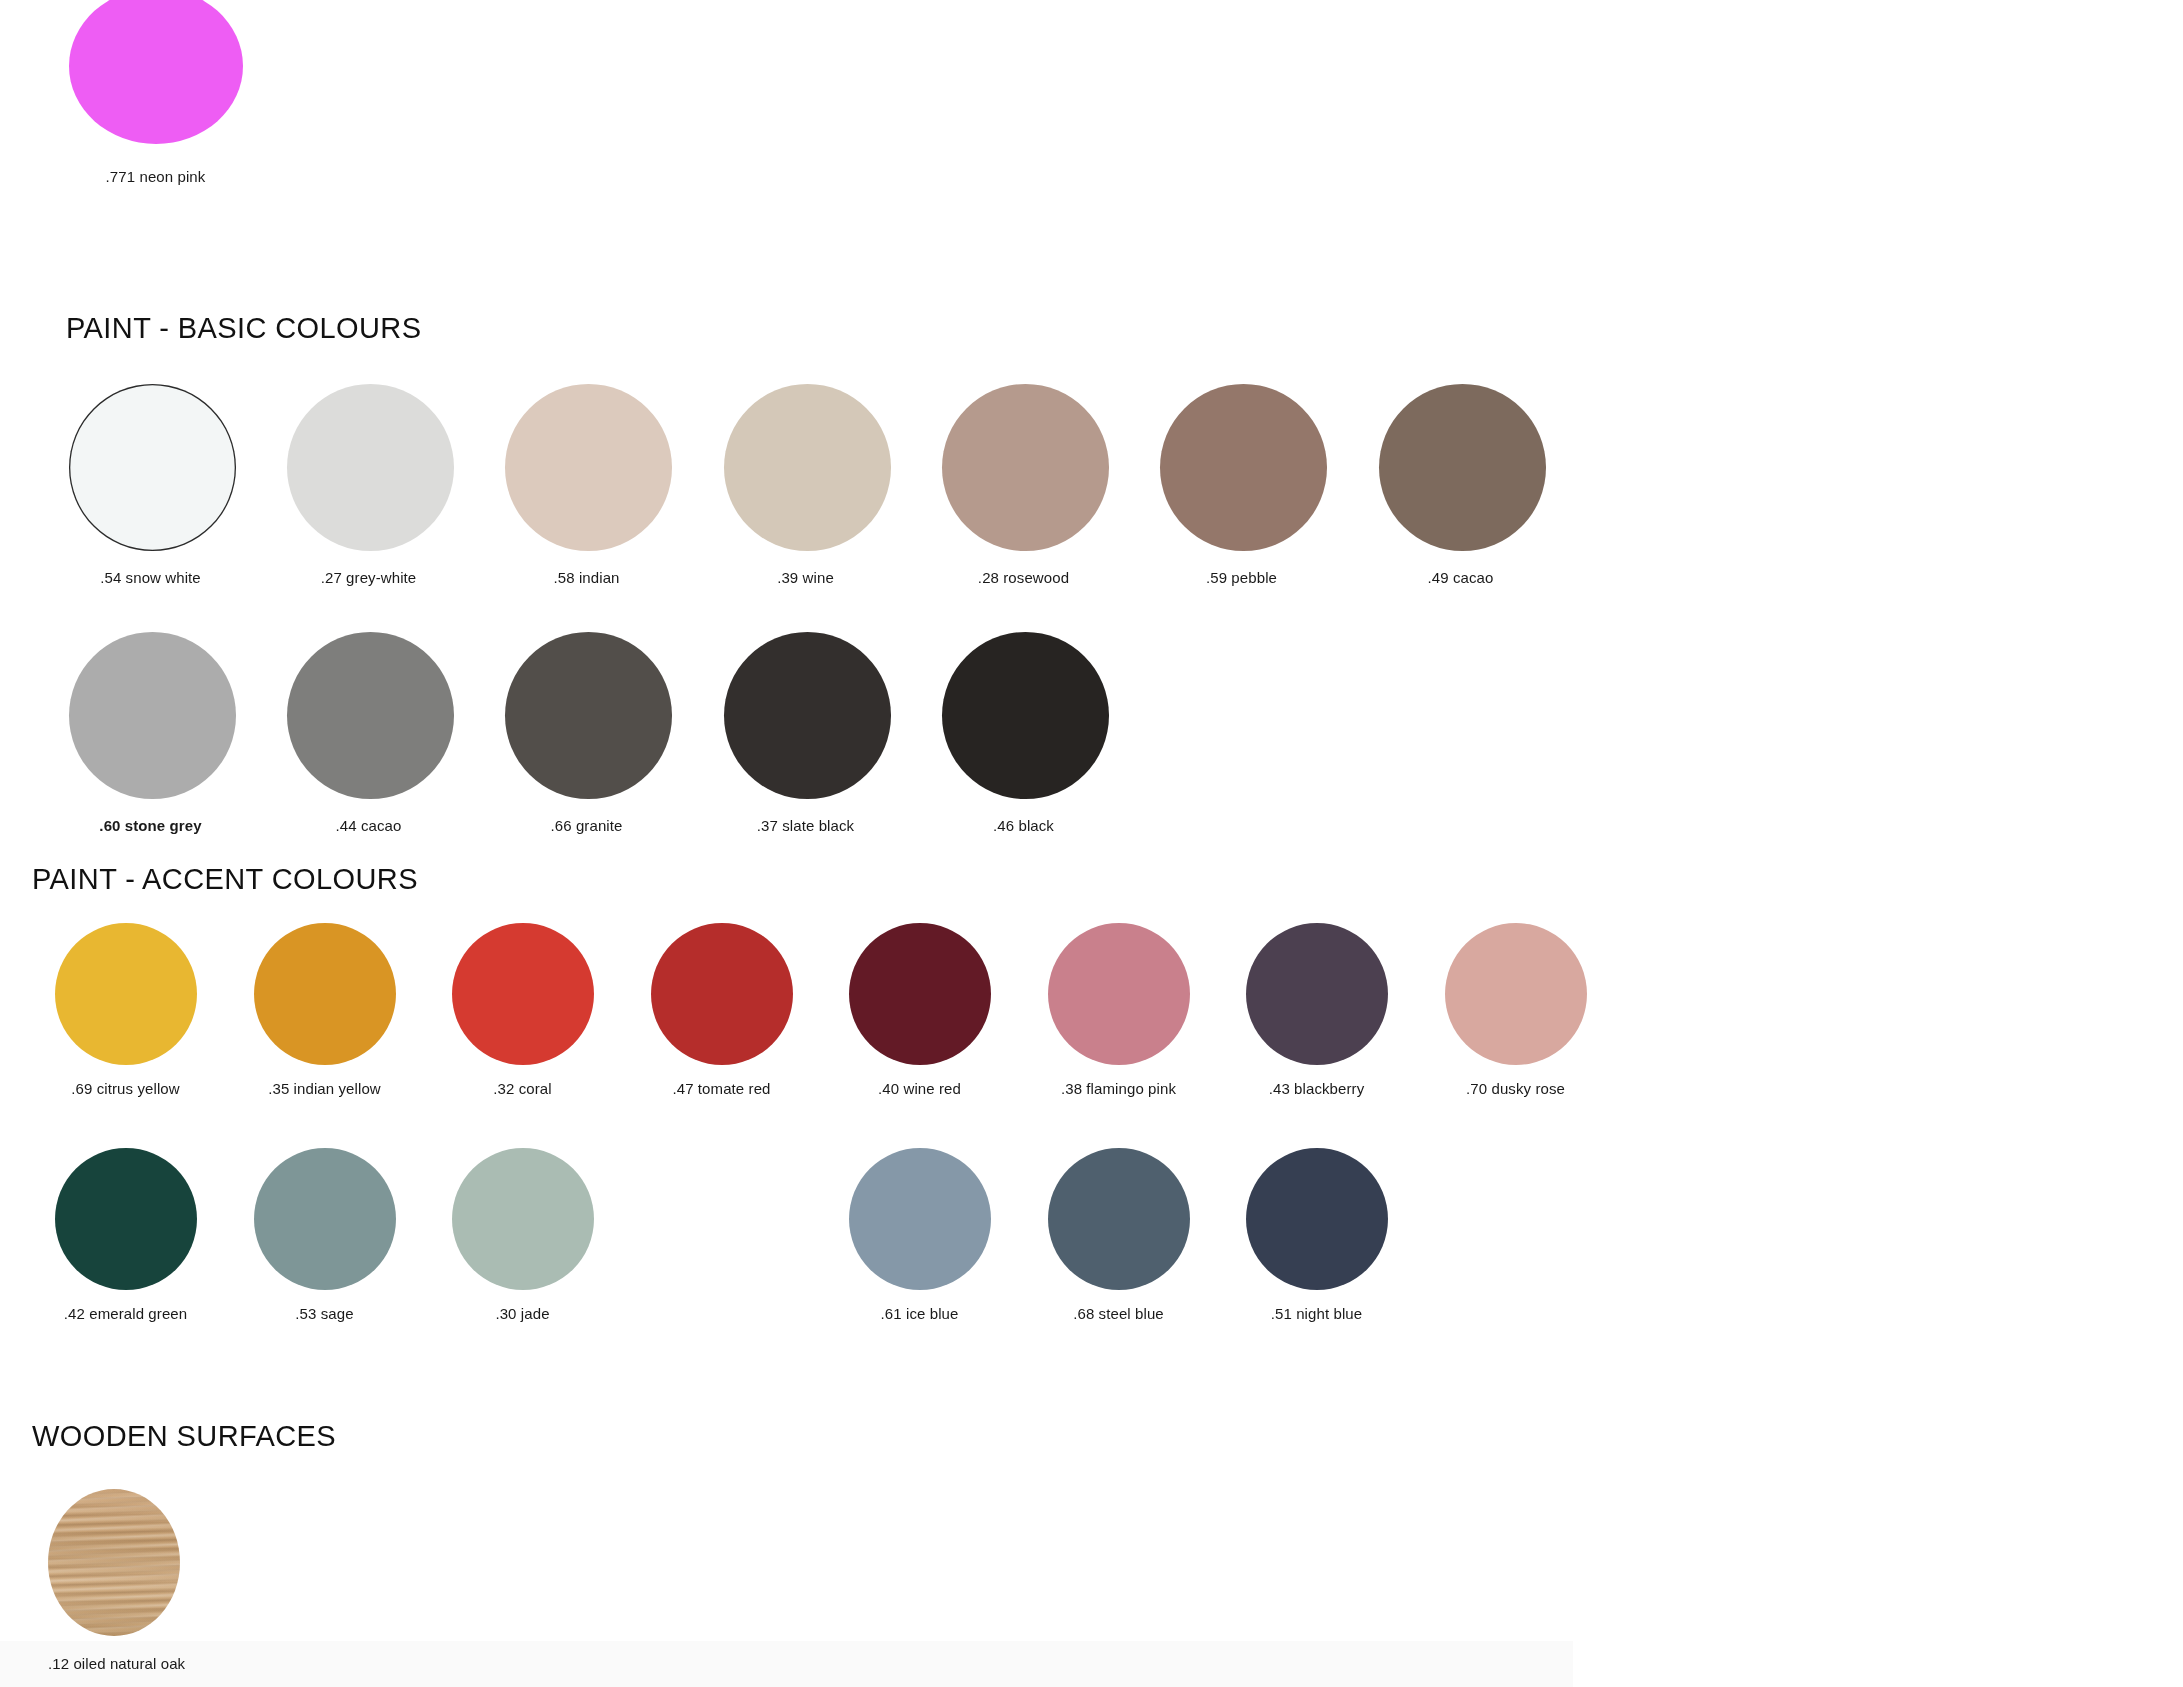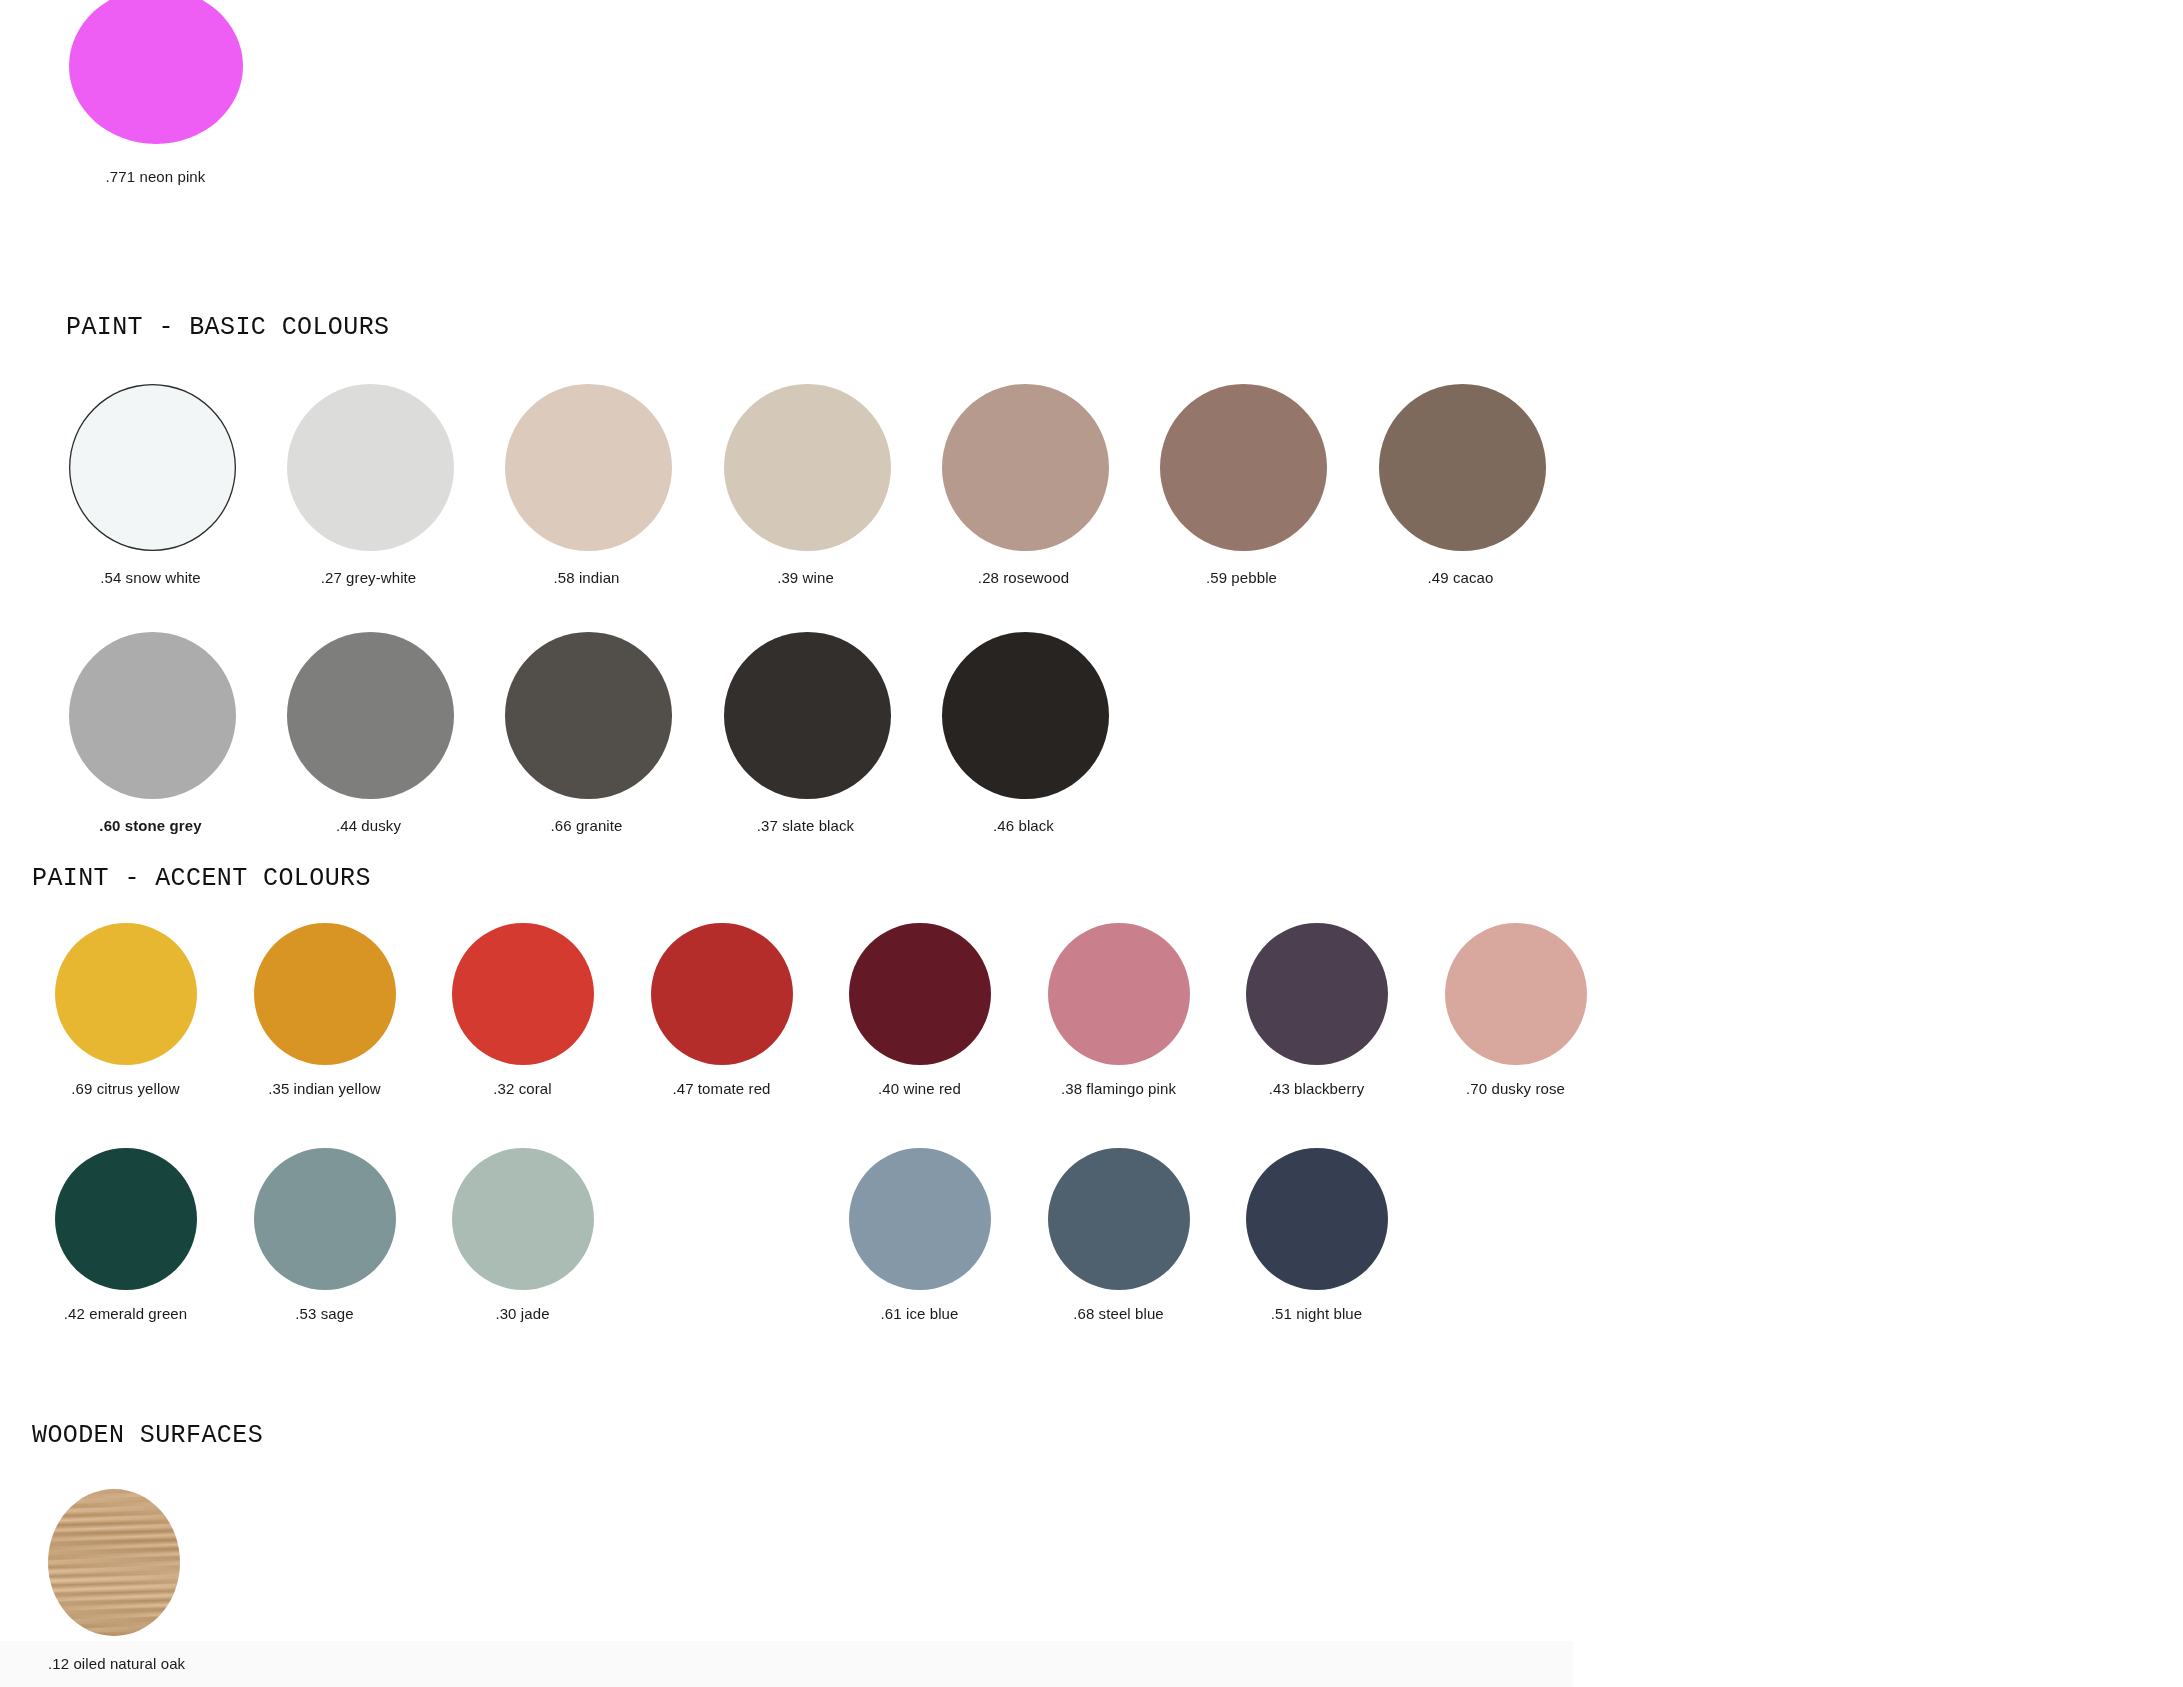--- a/index.html
+++ b/index.html
@@ -55,26 +55,26 @@
     line-height: 18.5px;
     color: #1a1a1a;
     letter-spacing: 0.1px;
     white-space: nowrap;
     font-family: "Liberation Sans", sans-serif;
   }
 
   
   .section-title {
     position: absolute;
-    font-size: 25px;
+    font-size: 29px;
     line-height: 28px;
     letter-spacing: 0.4px;
     color: #111111;
     white-space: nowrap;
-    font-family: Liberation Mono, monospace;
+    font-family: Liberation Sans, sans-serif;
   }
 
   
   #hero-swatch { left: 66px; top: 0px; width: 179px; }
   #hero-swatch .swatch-dot { width: 174px; height: 156px; margin-top: -12px; }
   #hero-swatch .swatch-label { margin-top: 24px; }
 
   .dot-lg { width: 167px; height: 167px; }
   .dot-md { width: 142px; height: 142px; }
   .dot-wood { width: 132px; height: 147px; }
@@ -148,21 +148,21 @@
     <span class="swatch-dot dot-lg" style="background-color: rgb(125, 106, 93);"></span>
     <div class="swatch-label label-gap-lg">.49 cacao</div>
   </div>
 
   <div class="swatch-cell" style="left:69px; top:632px; width:163px;font-weight:bold;">
     <span class="swatch-dot dot-lg" style="background-color: rgb(172, 172, 172);"></span>
     <div class="swatch-label label-gap-lg">.60 stone grey</div>
   </div>
   <div class="swatch-cell" style="left:287px; top:632px; width:163px;">
     <span class="swatch-dot dot-lg" style="background-color: rgb(126, 126, 124);"></span>
-    <div class="swatch-label label-gap-lg">.44 dusky</div>
+    <div class="swatch-label label-gap-lg">.44 cacao</div>
   </div>
   <div class="swatch-cell" style="left:505px; top:632px; width:163px;">
     <span class="swatch-dot dot-lg" style="background-color: rgb(82, 78, 74);"></span>
     <div class="swatch-label label-gap-lg">.66 granite</div>
   </div>
   <div class="swatch-cell" style="left:724px; top:632px; width:163px;">
     <span class="swatch-dot dot-lg" style="background-color: rgb(51, 47, 45);"></span>
     <div class="swatch-label label-gap-lg">.37 slate black</div>
   </div>
   <div class="swatch-cell" style="left:942px; top:632px; width:163px;">

